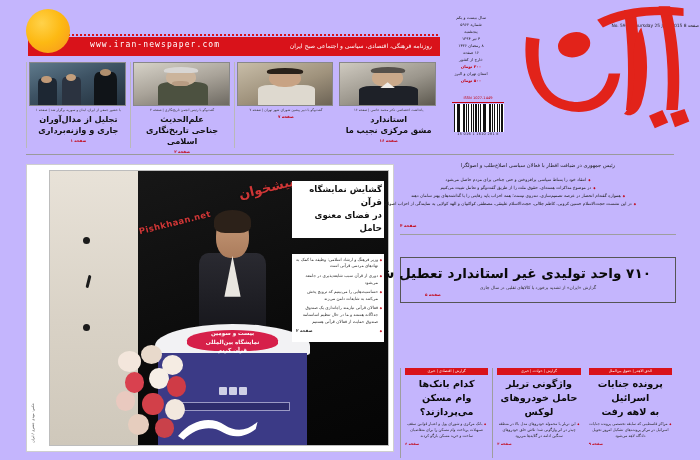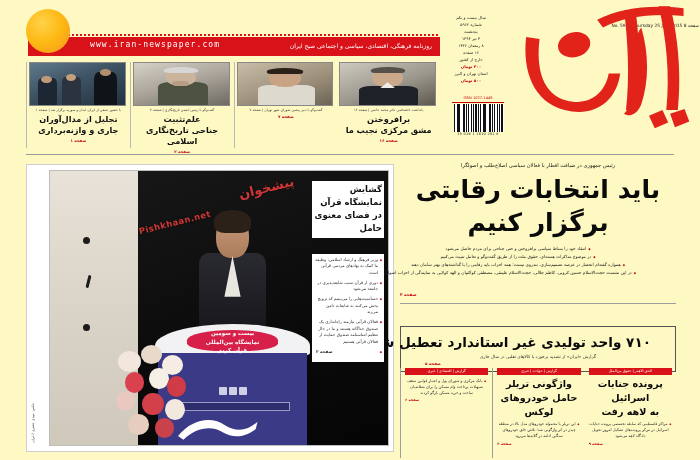--- a/index.html
+++ b/index.html
@@ -3,21 +3,21 @@
 <meta charset="utf-8">
 <title>Iran Newspaper Front Page</title>
 <style>
   html,body{margin:0;padding:0;background:#fff;}
   body{
     width:700px;height:460px;overflow:hidden;
     font-family:"DejaVu Sans","Liberation Sans",sans-serif;
     color:#111;
     position:relative;
   }
-  .page{position:absolute;inset:0;background:#fef9c3;}
+  .page{position:absolute;inset:0;background:#c4b5fd;}
 
   
   .masthead{position:absolute;left:0;top:0;width:700px;height:152px;}
   .meta-col{
     position:absolute;left:443px;top:14px;width:56px;
     text-align:center;direction:rtl;
     font-size:4.1px;line-height:1.72;color:#1a1a1a;
     letter-spacing:0px;
   }
   .meta-col div{white-space:nowrap;overflow:hidden;}
@@ -158,21 +158,21 @@
   .watermark{
     position:absolute;left:25%;top:8%;width:48%;color:#e03a3a;opacity:.92;
     font-size:13px;font-weight:bold;direction:rtl;transform:rotate(-14deg);
     text-shadow:0 0 2px rgba(0,0,0,.55);
   }
   .watermark .w2{
     display:block;font-size:8.5px;letter-spacing:.4px;direction:ltr;
     font-family:"DejaVu Sans","Liberation Sans",sans-serif;margin-top:-1px;
   }
   .feat-text{
-    position:absolute;right:4px;top:10px;width:72px;direction:rtl;text-align:right;
+    position:absolute;right:4px;top:10px;width:92px;direction:rtl;text-align:right;
     z-index:4;
   }
   .feat-head{
     font-size:8.6px;font-weight:bold;line-height:1.5;color:#111;
     background:#fff;padding:2px 2px 3px 2px;
   }
   .feat-bullets{background:#fff;padding:3px 2px 4px 2px;}
   .feat-bullets li{
     list-style:none;font-size:4.2px;line-height:1.62;color:#2a2a2a;margin-bottom:2.6px;
     position:relative;padding-right:4px;
@@ -329,21 +329,21 @@
       <div class="thumb">
         <div class="th-img">
           <div class="sky" style="background:linear-gradient(165deg,#d6d2c8 0%,#a9a399 50%,#6e6a62 100%);"></div>
           <div style="position:absolute;left:26%;top:46%;width:52%;height:54%;background:#4c5140;border-radius:24% 24% 0 0;"></div>
           <div style="position:absolute;left:34%;top:14%;width:32%;height:40%;border-radius:46%;background:#cbb49c;"></div>
           <div style="position:absolute;left:32%;top:9%;width:36%;height:16%;border-radius:50% 50% 20% 20%;background:#d8d6d4;"></div>
           <div style="position:absolute;left:40%;top:42%;width:18%;height:12%;background:#b89c83;border-radius:40%;"></div>
         </div>
         <div class="th-cap">گفت‌وگو با رئیس انجمن تاریخ‌نگاری | صفحه ۲</div>
         <div class="th-head">
-          <span>علم‌تثبیت</span><br>
+          <span>علم‌الحدیث</span><br>
           <span>جناحی تاریخ‌نگاری اسلامی</span>
         </div>
         <div class="th-page">صفحه ۲</div>
       </div>
 
       <div class="thumb">
         <div class="th-img">
           <div class="sky" style="background:linear-gradient(160deg,#c8bda8 0%,#9f927c 55%,#6d6456 100%);"></div>
           <div style="position:absolute;left:22%;top:52%;width:60%;height:48%;background:#ded9cf;border-radius:20% 20% 0 0;"></div>
           <div style="position:absolute;left:33%;top:16%;width:34%;height:42%;border-radius:46%;background:#c9a versus;"></div>
@@ -357,21 +357,21 @@
       <div class="thumb">
         <div class="th-img">
           <div class="sky" style="background:linear-gradient(160deg,#cfcac0 0%,#9b968c 55%,#5d594f 100%);"></div>
           <div style="position:absolute;left:20%;top:54%;width:62%;height:46%;background:#1e2128;border-radius:20% 20% 0 0;"></div>
           <div style="position:absolute;left:34%;top:14%;width:32%;height:44%;border-radius:46%;background:#caa98a;"></div>
           <div style="position:absolute;left:32%;top:9%;width:36%;height:16%;border-radius:50% 50% 18% 18%;background:#55504a;"></div>
           <div style="position:absolute;left:42%;top:46%;width:16%;height:14%;background:#efece8;clip-path:polygon(50% 0,100% 100%,0 100%);"></div>
         </div>
         <div class="th-cap">یادداشت اختصاصی دکتر محمد خاتمی | صفحه ۱۶</div>
         <div class="th-head">
-          <span>برافروختن</span><br>
+          <span>استاندارد</span><br>
           <span>مشق مرکزی نجیب ما</span>
         </div>
         <div class="th-page">صفحه ۱۶</div>
       </div>
 
     </div>
 
     <div class="hr-thick"></div>
   </div>
 
@@ -450,24 +450,20 @@
           </div>
         </div>
       </div>
       <div class="vert-credit">عکس: مهدی جعفری / ایران</div>
     </div>
 
     <div class="rightcol">
 
       <div class="kicker">رئیس جمهوری در ضیافت افطار با فعالان سیاسی اصلاح‌طلب و اصولگرا</div>
 
-      <div class="lead-head">
-        <span>باید انتخابات رقابتی</span>
-        <span class="l2">برگزار کنیم</span>
-      </div>
 
       <ul class="lead-body">
         <li>انتقاد خود را بساط سیاسی برافروختن و حتی جناحی برای مردم حاصل می‌شود</li>
         <li>در موضوع مذاکرات هسته‌ای، حقوق ملت را از طریق گفت‌وگو و تعامل تثبیت می‌کنیم</li>
         <li>همواره گفته‌ام انحصار در عرصه تصمیم‌سازی، تندروی نیست؛ همه احزاب باید رقابتی را با گذاشته‌های بهتر سامان دهند</li>
         <li>در این نشست حجت‌الاسلام حسین کروبی، کاظم جلالی، حجت‌الاسلام علینقی، مصطفی کواکبیان و الهه کولایی به نمایندگی از احزاب اصولگرا و اصلاح‌طلب نظرات خود را بیان کردند</li>
       </ul>
       <div class="lead-page">صفحه ۴</div>
 
       <div class="sep-rule"></div>
@@ -475,20 +471,25 @@
       <div class="box2">
         <div class="b2head">۷۱۰ واحد تولیدی غیر استاندارد تعطیل شد</div>
         <div class="b2sub">گزارش «ایران» از تشدید برخورد با کالاهای تقلبی در سال جاری</div>
         <div class="b2page">صفحه ۵</div>
       </div>
 
       <div class="bottom3">
 
         <div class="b3col">
           <div class="b3tag">گزارش | اقتصادی | خبری</div>
+          <div class="b3head">
+            <span>کدام بانک‌ها</span><br>
+            <span>وام مسکن</span><br>
+            <span>می‌پردازند؟</span>
+          </div>
           <div class="b3body">بانک مرکزی و شورای پول و اعتبار قوانین سقف تسهیلات پرداخت وام مسکن را برای متقاضیان ساخت و خرید مسکن بازگو کردند</div>
           <div class="b3page">صفحه ۶</div>
         </div>
 
         <div class="b3col">
           <div class="b3tag">گزارش | حوادث | خبری</div>
           <div class="b3head">
             <span>واژگونی تریلر</span><br>
             <span>حامل خودروهای</span><br>
             <span>لوکس</span>

